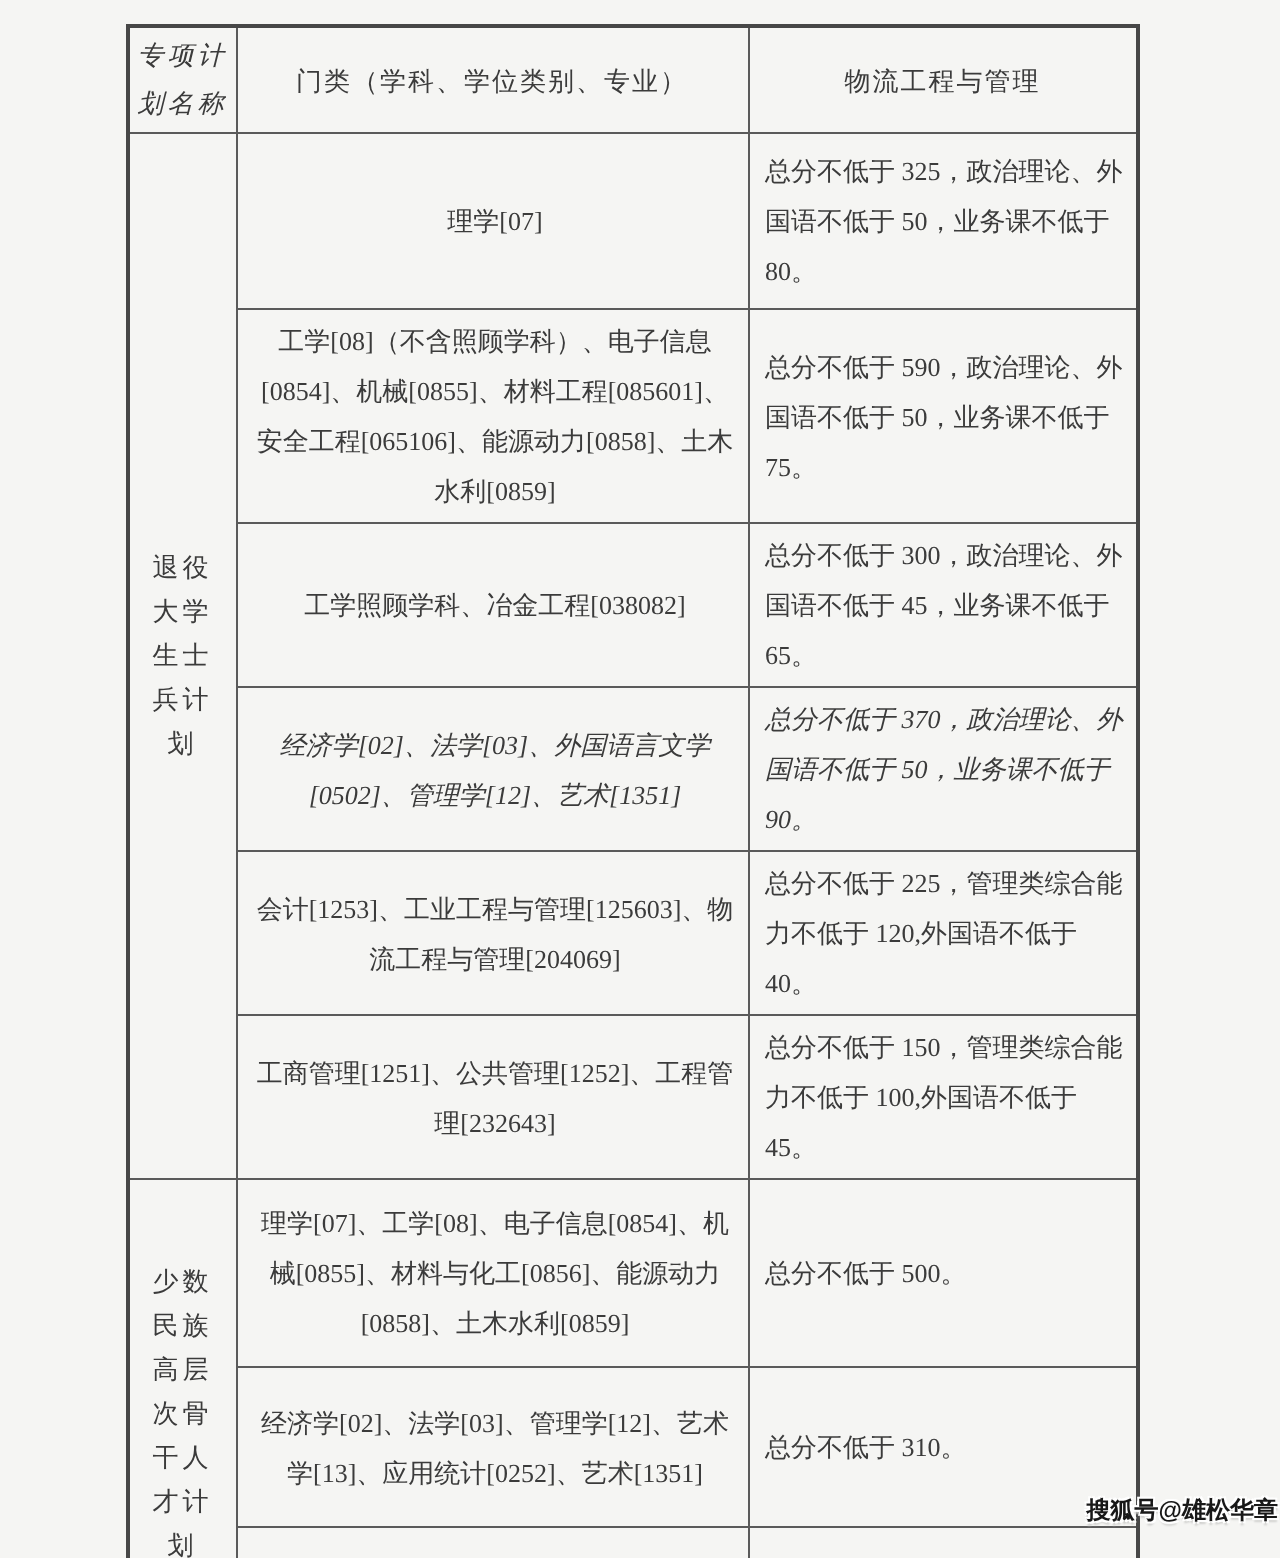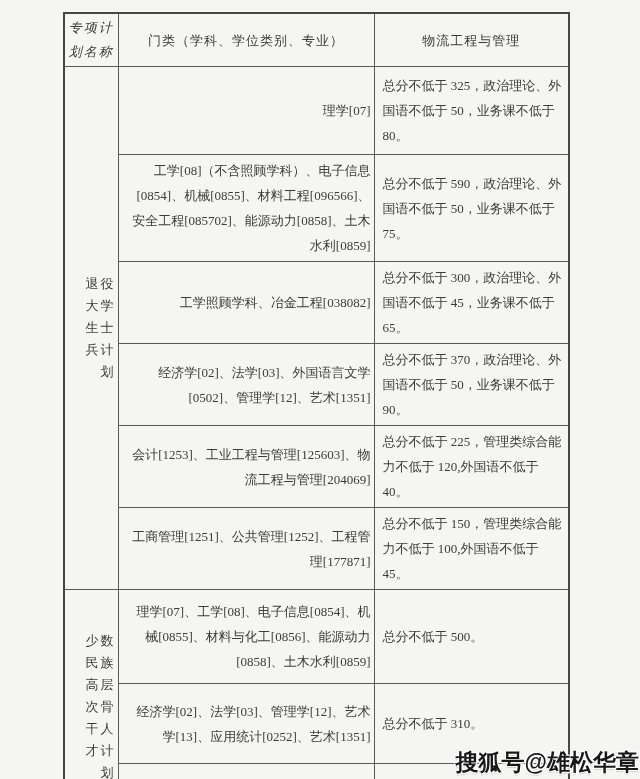--- a/index.html
+++ b/index.html
@@ -34,58 +34,58 @@
     overflow: hidden;
   }
   col.c-plan  { width: 54px; }
   col.c-cat   { width: 256px; }
   col.c-score { width: 195px; }
 
   tr.rh-head { height: 50px; }
   tr.rh0 { height: 88px; }
   tr.rh1 { height: 92px; }
   tr.rh2 { height: 76px; }
-  tr.rh3 { height: 74px; }
+  tr.rh3 { height: 74px; font-style: italic; }
   tr.rh4 { height: 74px; }
   tr.rh5 { height: 60px; }
   tr.rh6 { height: 94px; }
   tr.rh7 { height: 80px; font-family: Liberation Serif, serif; }
   tr.rh8 { height: 62px; }
 
   th.head-cell {
     text-align: center;
     letter-spacing: 1px;
   }
   th.plan-head {
     white-space: pre-line;
     line-height: 24px;
     letter-spacing: 2px;
     padding: 2px 2px;
     font-style: italic;
   }
   td.plan-cell {
-    text-align: right;
+    text-align: center;
     white-space: pre-line;
     line-height: 22px;
     letter-spacing: 2px;
     padding: 2px 2px;
   }
   td.cat-cell {
-    text-align: right;
+    text-align: center;
     padding: 3px 3px 3px 6px;
   }
   td.score-cell {
     text-align: left;
     padding: 3px 4px 3px 8px;
   }
   .watermark {
     position: absolute;
     right: 1px;
     top: 747px;
-    font-size: 23px;
+    font-size: 12px;
     font-weight: bold;
     letter-spacing: 0px;
     color: #181818;
     font-family: "Liberation Sans", "DejaVu Sans", sans-serif;
     text-shadow:
       -1px -1px 0 #ffffff,
        1px -1px 0 #ffffff,
       -1px  1px 0 #ffffff,
        1px  1px 0 #ffffff,
        0    2px 1px #cfcfcd;
@@ -112,37 +112,37 @@
     <tr class="rh0">
       <td class="plan-cell" rowspan="6">退役
 大学
 生士
 兵计
 划</td>
       <td class="cat-cell">理学[07]</td>
       <td class="score-cell">总分不低于 325，政治理论、外国语不低于 50，业务课不低于 80。</td>
     </tr>
     <tr class="rh1">
-      <td class="cat-cell">工学[08]（不含照顾学科）、电子信息[0854]、机械[0855]、材料工程[096566]、安全工程[085702]、能源动力[0858]、土木水利[0859]</td>
+      <td class="cat-cell">工学[08]（不含照顾学科）、电子信息[0854]、机械[0855]、材料工程[085601]、安全工程[065106]、能源动力[0858]、土木水利[0859]</td>
       <td class="score-cell">总分不低于 590，政治理论、外国语不低于 50，业务课不低于 75。</td>
     </tr>
     <tr class="rh2">
       <td class="cat-cell">工学照顾学科、冶金工程[038082]</td>
       <td class="score-cell">总分不低于 300，政治理论、外国语不低于 45，业务课不低于 65。</td>
     </tr>
     <tr class="rh3">
       <td class="cat-cell">经济学[02]、法学[03]、外国语言文学[0502]、管理学[12]、艺术[1351]</td>
       <td class="score-cell">总分不低于 370，政治理论、外国语不低于 50，业务课不低于 90。</td>
     </tr>
     <tr class="rh4">
       <td class="cat-cell">会计[1253]、工业工程与管理[125603]、物流工程与管理[204069]</td>
       <td class="score-cell">总分不低于 225，管理类综合能力不低于 120,外国语不低于 40。</td>
     </tr>
     <tr class="rh5">
-      <td class="cat-cell">工商管理[1251]、公共管理[1252]、工程管理[177871]</td>
+      <td class="cat-cell">工商管理[1251]、公共管理[1252]、工程管理[232643]</td>
       <td class="score-cell">总分不低于 150，管理类综合能力不低于 100,外国语不低于 45。</td>
     </tr>
 
     <tr class="rh6">
       <td class="plan-cell" rowspan="3">少数
 民族
 高层
 次骨
 干人
 才计

